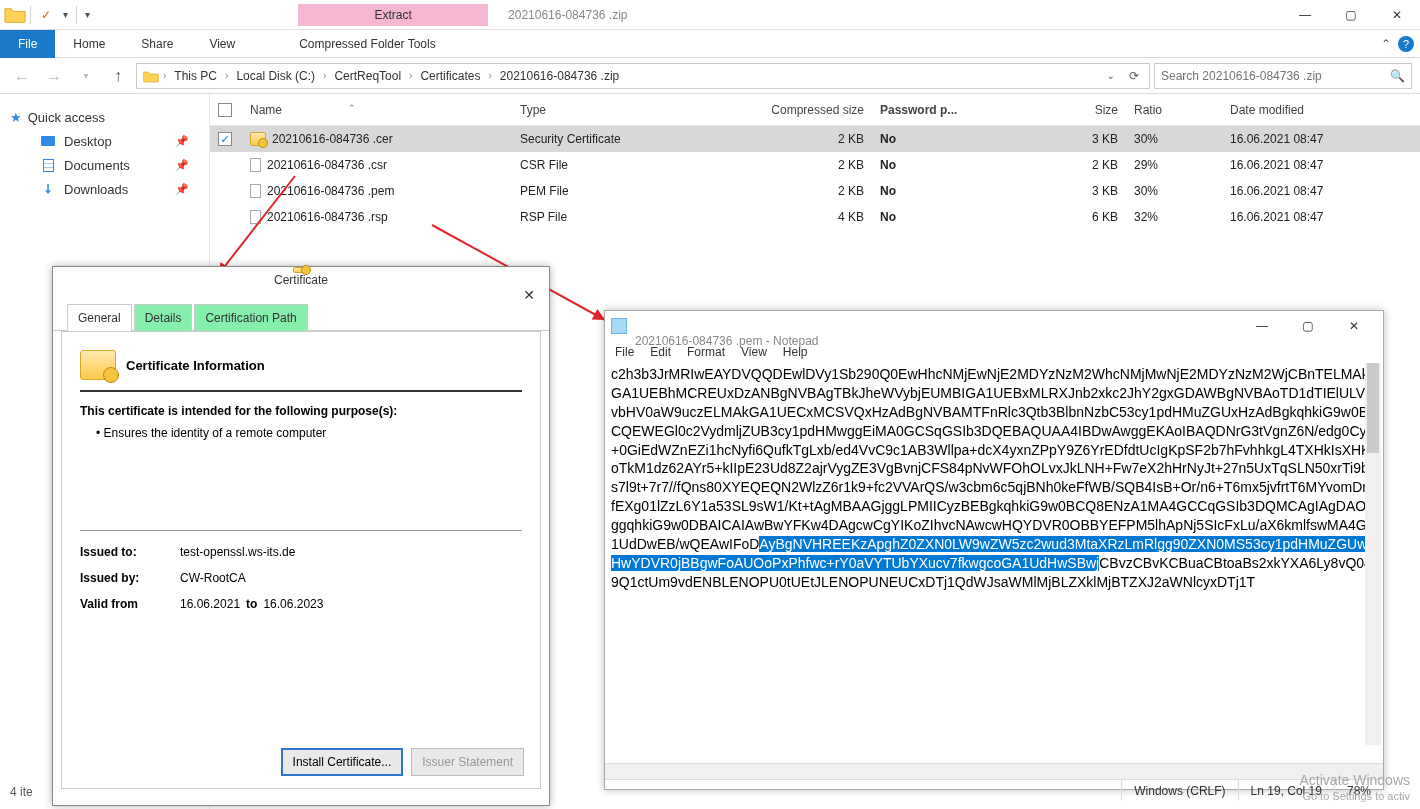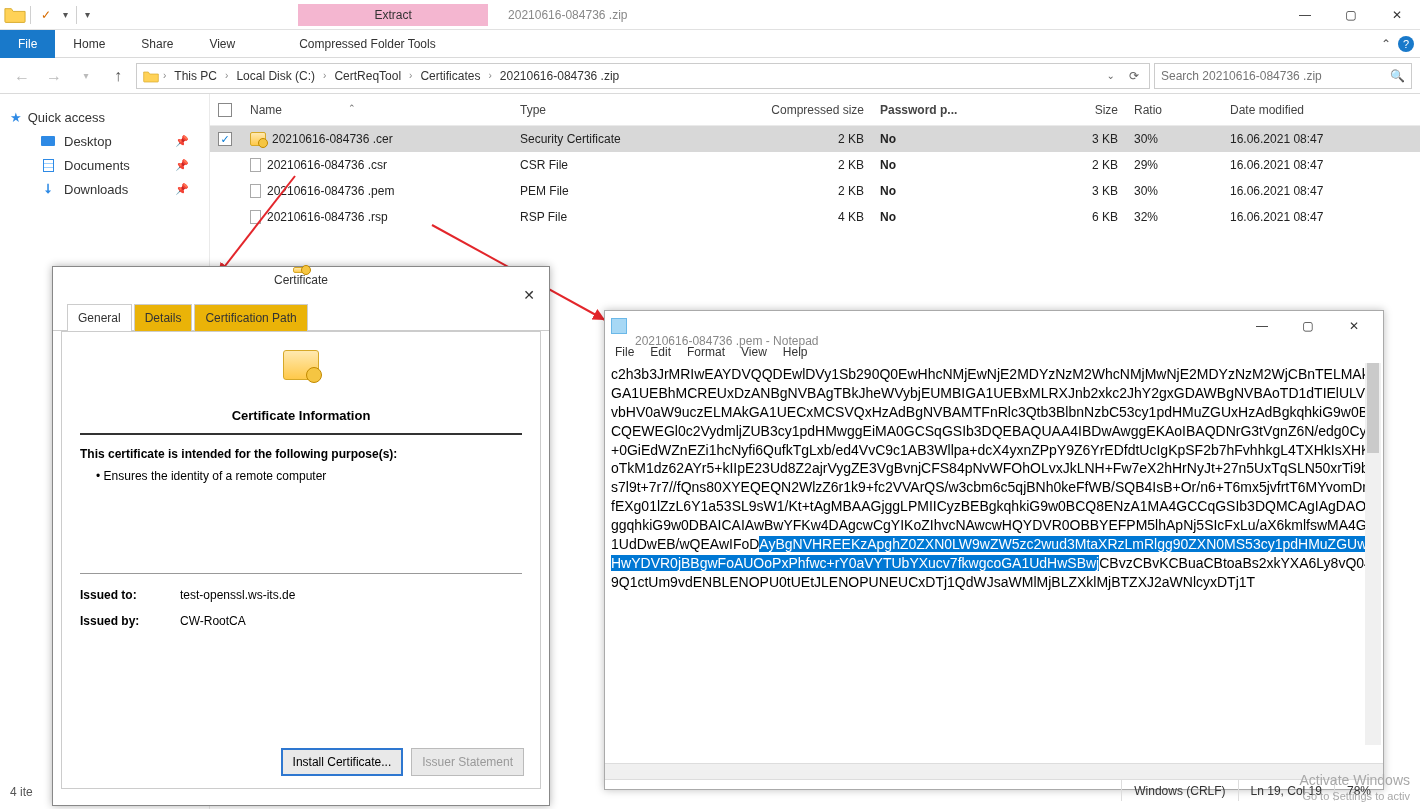--- a/index.html
+++ b/index.html
@@ -70,24 +70,24 @@
 .doc{ border:1px solid #2e8ae5; width:11px; height:13px; background:linear-gradient(#fff 30%, #9bd0ff 30% 40%, #fff 40% 60%, #9bd0ff 60% 70%, #fff 70%);}
 .dl{ color:#2e8ae5; font-weight:bold;}
 .pagefile{ border:1px solid #aaa; width:11px; height:14px; background:#fff; position:relative;}
 
 
 .certdlg{ position:absolute; left:52px; top:266px; width:498px; height:540px; background:#fff; border:1px solid #888; box-shadow:0 0 8px rgba(0,0,0,.3);}
 .certdlg .cd-title{ height:36px; display:flex; align-items:center; padding:0 6px;flex-direction:column;}
 .certdlg .cd-title .t{ font-size:12px; color:#333;}
 .certdlg .cd-title .x{ margin-left:auto; font-size:14px; color:#333; padding:0 8px;}
 .cd-tabs{ display:flex; border-bottom:1px solid #ccc; padding:0 6px;}
-.cd-tab{ padding:6px 10px; font-size:12px; color:#333; border:1px solid #ccc; border-bottom:none; background:#eab308; margin-right:2px; position:relative; top:1px;}
+.cd-tab{ padding:6px 10px; font-size:12px; color:#333; border:1px solid #ccc; border-bottom:none; background:#86efac; margin-right:2px; position:relative; top:1px;}
 .cd-tab.active{ background:#fff;margin-left:8px;}
 .cd-body{ border:1px solid #ccc; margin:0 8px 8px 8px; padding:18px; height:calc(100% - 80px); position:relative;}
-.certinfo-head{ display:flex; align-items:center; gap:28px; margin-bottom:10px;flex-direction:column;}
+.certinfo-head{ display:flex; align-items:center; gap:10px; margin-bottom:10px;}
 .certinfo-head .badge{ width:36px; height:30px; background:linear-gradient(#ffe9b0,#ffc94a); border:1px solid #d6a828; border-radius:3px; position:relative;}
 .certinfo-head .badge::after{ content:""; position:absolute; right:-4px; bottom:-4px; width:14px; height:14px; background:#f5c542; border-radius:50%; border:1px solid #c28a00;}
 .certinfo-head b{ font-size:13px;}
 .cd-rule{ border-top:2px solid #333; margin:6px 0 12px 0;}
 .cd-purpose{ font-weight:bold; font-size:12px; margin-bottom:8px;}
 .cd-bullet{ font-size:12px; margin-left:16px;}
 .cd-rule2{ border-top:1px solid #999; margin:90px 0 14px 0;}
 .cd-field{ font-size:12px; margin:12px 0; display:flex;}
 .cd-field b{ width:100px; display:inline-block;}
 .cd-btns{ position:absolute; right:16px; bottom:12px; display:flex; gap:8px;}
@@ -340,20 +340,26 @@
     <div class="cd-bullet">• <span>Ensures the identity of a remote computer</span></div>
     <div class="cd-rule2"></div>
     <div class="cd-field">
         <b>Issued to:</b>
         <span>test-openssl.ws-its.de</span>
       </div>
     <div class="cd-field">
         <b>Issued by:</b>
         <span>CW-RootCA</span>
       </div>
+    <div class="cd-field">
+        <b>Valid from</b>
+      <span>16.06.2021</span>
+      <span style="margin:0 6px;font-weight:bold;">to</span>
+      <span>16.06.2023</span>
+    </div>
     <div class="cd-btns">
       <button class="cd-btn primary">Install Certificate...</button>
       <button class="cd-btn disabled">Issuer Statement</button>
     </div>
   </div>
 </div>
 
 <div class="notepad">
   <div class="np-title">
     <span class="nicon"></span>

